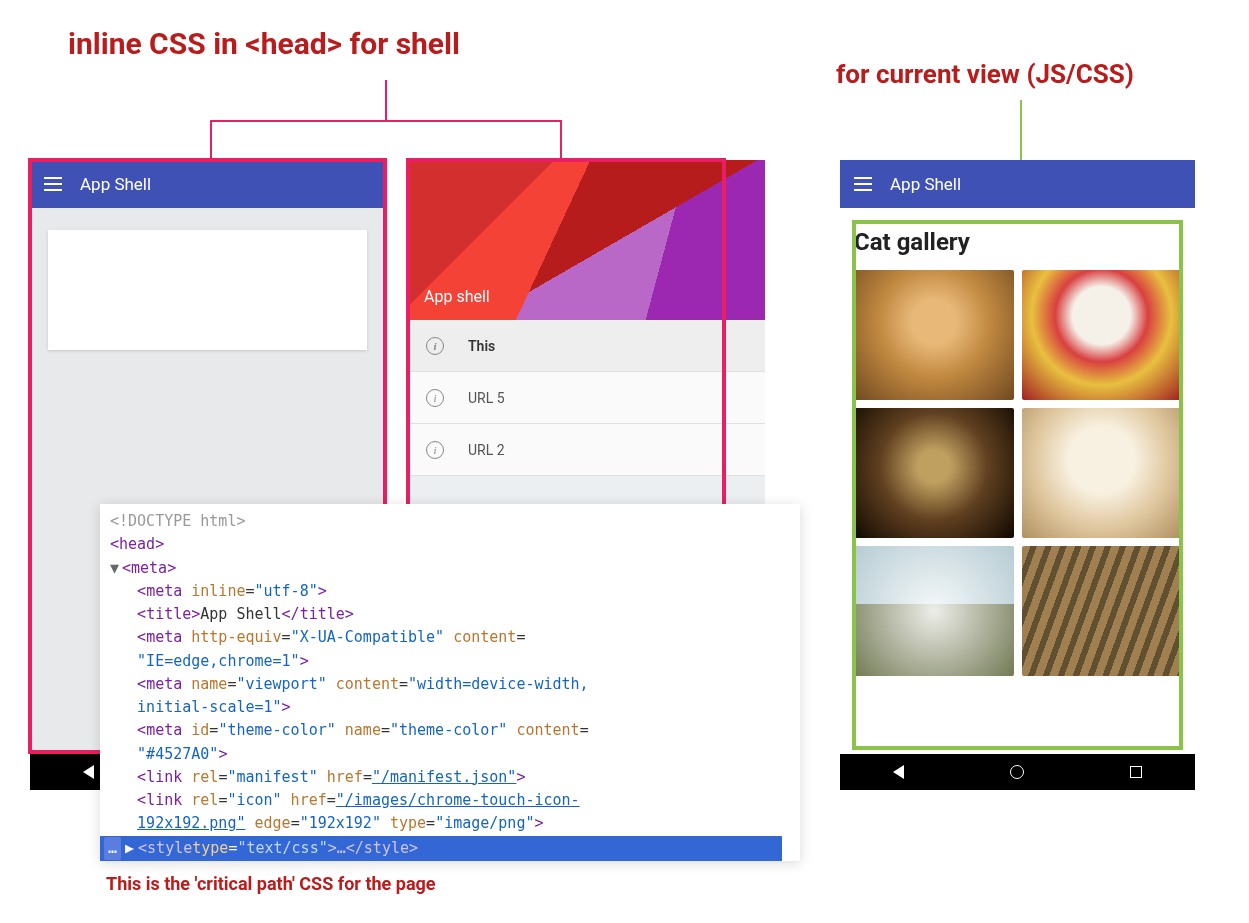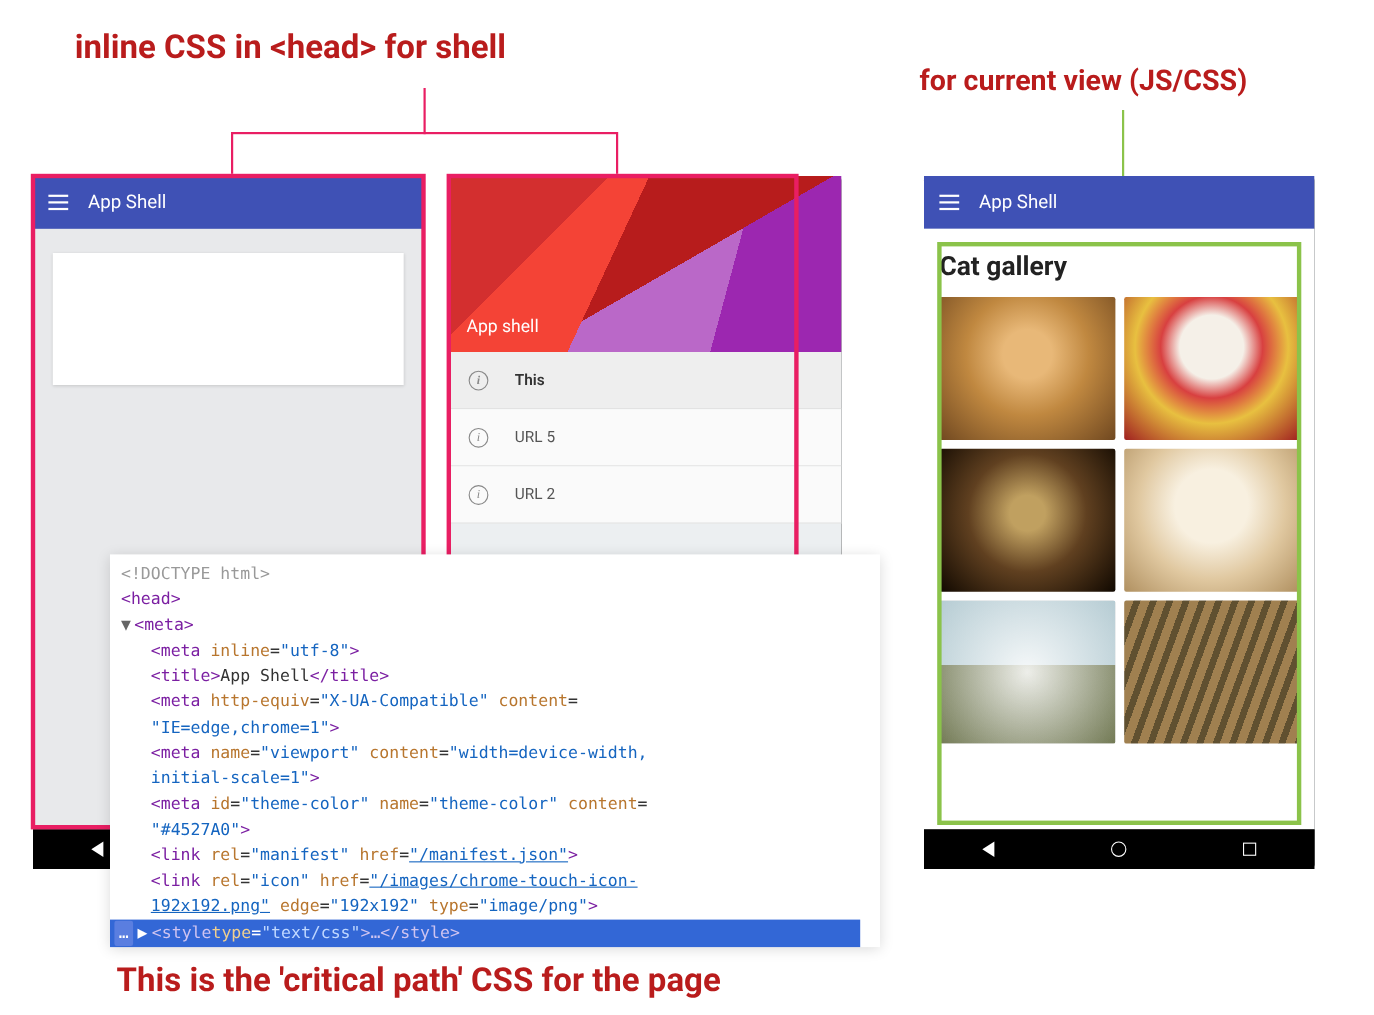--- a/index.html
+++ b/index.html
@@ -13,21 +13,21 @@
   }
   .label {
     position: absolute;
     font-size: 30px;
     font-weight: 700;
     color: #b91c1c;
     line-height: 1.3;
   }
   .label-left { top: 24px; left: 68px; }
   .label-right { top: 24px; left: 836px; font-size: 26px; }
-  .label-bottom { top: 872px; left: 106px; font-size: 30px; }
+  .label-bottom { top: 872px; left: 106px; font-size: 18px; }
 
   .bracket-h {
     position: absolute;
     border-top: 2px solid;
     height: 2px;
   }
   .bracket-v {
     position: absolute;
     border-left: 2px solid;
     width: 2px;

